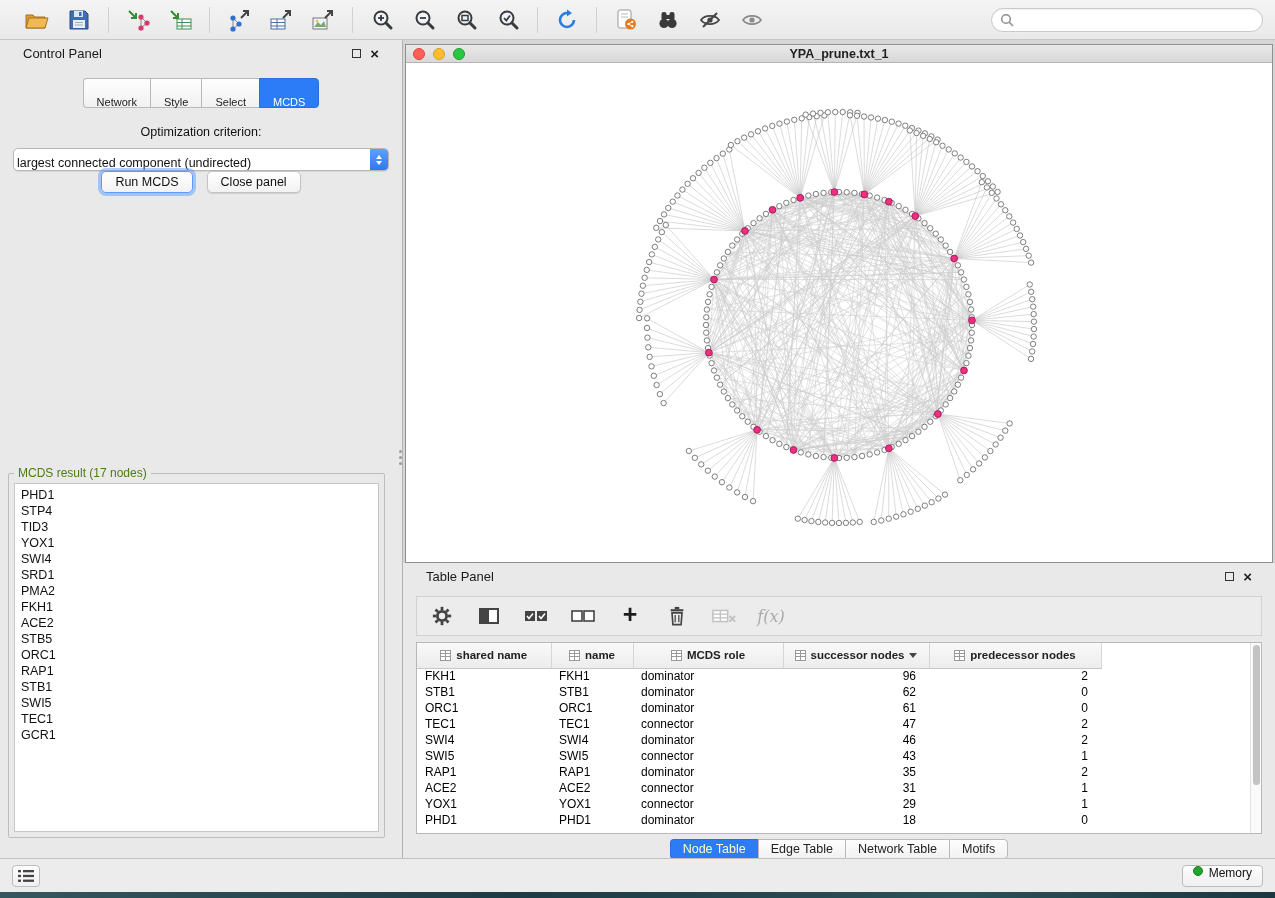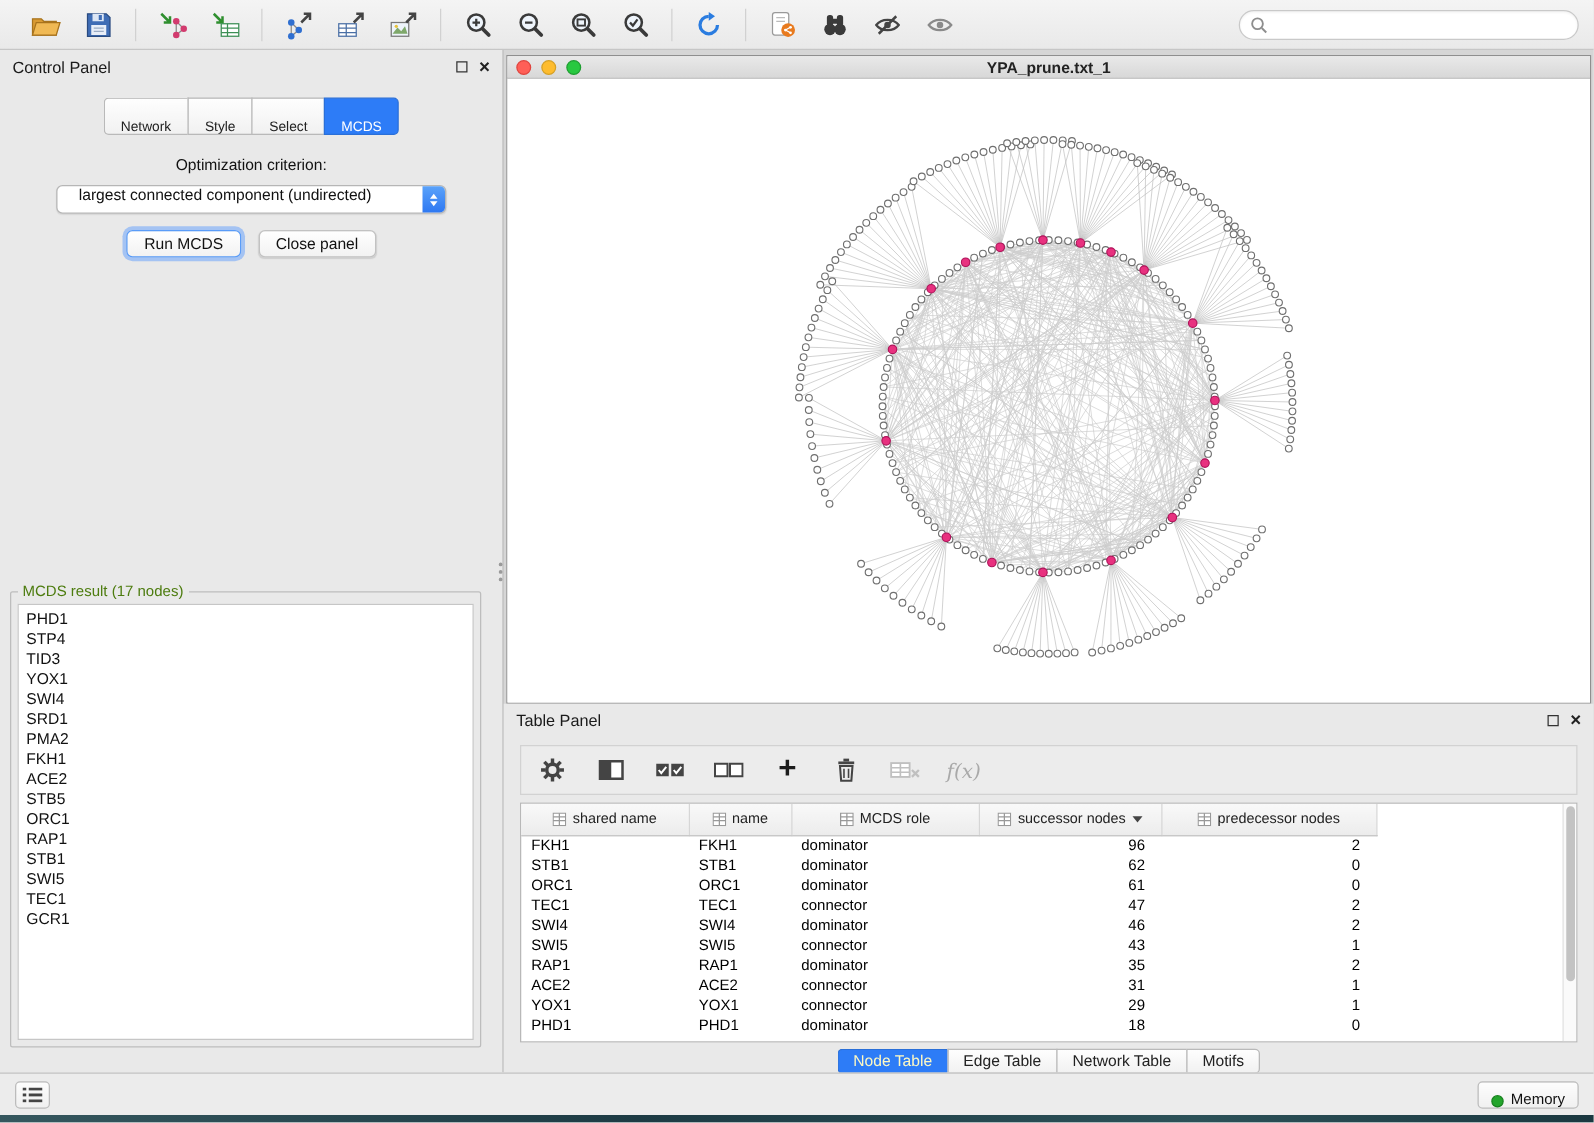--- a/index.html
+++ b/index.html
@@ -13,38 +13,38 @@
     display:flex;align-items:center;padding:0 12px;gap:4px}
   .tb-group{display:flex;align-items:center;gap:10px;padding:0 9px}
   .tb-sep{width:1px;height:26px;background:#d1d1d1}
   .tb-btn{width:32px;height:32px;display:flex;align-items:center;justify-content:center;border-radius:4px;cursor:default}
   .search-box{margin-left:auto;width:272px;height:24px;background:#fff;border:1px solid #c9c9c9;
     border-radius:12px;display:flex;align-items:center;padding:0 8px;gap:5px;box-shadow:inset 0 1px 2px rgba(0,0,0,.06)}
   .search-box input{border:none;outline:none;flex:1;font-size:12px;background:transparent;font-family:inherit}
 
   
   .control-panel{position:absolute;left:0;top:40px;width:403px;height:818px;background:#e9e9e9;border-right:1px solid #b2b2b2}
-  .panel-head{height:26px;display:flex;align-items:center;padding:0 10px;font-size:13px;color:#1a1a1a}
+  .panel-head{height:26px;display:flex;align-items:center;padding:0 23px;font-size:13px;color:#1a1a1a}
   .panel-head .win-btns{margin-left:auto;display:flex;align-items:center;gap:9px}
   .float-btn{width:9px;height:9px;border:1.5px solid #333}
   .close-btn{font-size:15px;font-weight:bold;color:#222;line-height:1}
   .seg{display:flex;justify-content:center;margin-top:12px}
   .seg-btn{height:21px;line-height:19px;padding:14px 13px;font-size:11px;color:#222;
     background:linear-gradient(#fefefe,#f1f1f1);border:1px solid #b9b9b9;border-right:none}
   .seg-btn:first-child{border-radius:4px 0 0 4px}
   .seg-btn:last-child{border-radius:0 4px 4px 0;border-right:1px solid #b9b9b9}
   .seg-btn.active{background:#2d7cf7;border-color:#2a6fd8;color:#fff}
   .opt-label{text-align:center;font-size:12.5px;margin-top:17px;color:#111}
-  .mac-select{width:312px;height:23px;margin:9px auto 0;background:#fff;border:1px solid #b6b6b6;border-radius:5px;
-    display:flex;align-items:flex-start;font-size:12.5px;padding-left:17px;box-shadow:0 1px 1px rgba(0,0,0,.08)}
+  .mac-select{width:376px;height:23px;margin:9px auto 0;background:#fff;border:1px solid #b6b6b6;border-radius:5px;
+    display:flex;align-items:flex-end;font-size:12.5px;padding-left:3px;box-shadow:0 1px 1px rgba(0,0,0,.08)}
   .stepper{margin-left:auto;width:18px;height:21px;background:linear-gradient(#5aa2fa,#2e78f2);
     border-radius:0 4px 4px 0;display:flex;flex-direction:column;align-items:center;justify-content:center;gap:2px}
   .tri-up{width:0;height:0;border-left:3.5px solid transparent;border-right:3.5px solid transparent;border-bottom:4px solid #fff}
   .tri-down{width:0;height:0;border-left:3.5px solid transparent;border-right:3.5px solid transparent;border-top:4px solid #fff}
-  .btn-row{display:flex;justify-content:center;gap:14px;margin-top:13px}
+  .btn-row{display:flex;justify-content:center;gap:14px;}
   .mac-btn{height:22px;padding:0 13px;font-size:12.5px;color:#111;background:linear-gradient(#ffffff,#f2f2f2);
     border:1px solid #c2c2c2;border-radius:5px;box-shadow:0 1px 1px rgba(0,0,0,.12);font-family:inherit}
   .mac-btn.focused{border-color:#5a9cf8;box-shadow:0 0 0 3px rgba(80,148,255,.45)}
   .mcds-fieldset{position:absolute;left:8px;top:426px;width:377px;height:372px;border:1px solid #bdbdbd;border-radius:2px;padding:3px 5px 5px 5px}
   .mcds-fieldset legend{font-size:12px;padding:0 4px;color:#4d7c0f}
   .result-list{background:#fff;border:1px solid #c6c6c6;width:100%;height:100%;padding:3px 0 0 6px;
     font-size:12.5px;line-height:16px;overflow:hidden}
   .result-item{height:16px}
 
   
@@ -63,41 +63,41 @@
 
   
   .table-panel{position:absolute;left:403px;top:563px;width:872px;height:295px;background:#e9e9e9}
   .tp-toolbar{margin:7px 13px 0 13px;height:40px;background:#ececec;border:1px solid #d2d2d2;
     display:flex;align-items:center;padding:0 12px;gap:21px}
   .tp-icon{display:flex;align-items:center;justify-content:center;width:26px;height:26px}
   .fx{font-family:"DejaVu Serif",serif;font-style:italic;font-size:16px;color:#a9a9a9}
   .plus-glyph{font-size:25px;font-weight:bold;color:#1c1c1c;line-height:1;margin-top:-3px}
   .tp-tablewrap{margin:6px 13px 0 13px;height:192px;background:#fff;border:1px solid #b8b8b8;position:relative;overflow:hidden}
   table{border-collapse:collapse;table-layout:fixed}
-  th{height:25px;font-size:11.5px;font-weight:normal;color:#222;
+  th{height:25px;font-size:11.5px;font-weight:bold;color:#222;
     background:linear-gradient(#f9f9f9,#ececec);border-right:1px solid #d6d6d6;border-bottom:1px solid #c8c8c8;padding:0}
   .th-inner{display:flex;align-items:center;justify-content:center;gap:5px;width:100%}
   td{height:16px;font-size:12px;padding:0 8px;white-space:nowrap;overflow:hidden;color:#000}
   td.num{text-align:right;padding-right:13px}
   .vscroll{position:absolute;top:0;right:0;width:11px;height:100%;background:#fafafa;border-left:1px solid #e2e2e2}
   .vscroll .thumb{position:absolute;top:2px;left:1.5px;width:7px;height:140px;background:#c3c3c3;border-radius:4px}
   .tp-tabs{display:flex;justify-content:center;margin-top:5px}
   .tp-tab{height:20px;line-height:18px;padding:0 12px;font-size:12.5px;color:#222;
     background:linear-gradient(#fefefe,#f1f1f1);border:1px solid #b9b9b9;border-right:none}
   .tp-tab:first-child{border-radius:4px 0 0 4px}
   .tp-tab:last-child{border-radius:0 4px 4px 0;border-right:1px solid #b9b9b9}
   .tp-tab.active{background:#2d7cf7;border-color:#2a6fd8;color:#fef9c3}
 
   
   .statusbar{position:absolute;left:0;top:858px;width:1275px;height:34px;background:#ececec;
     border-top:1px solid #c2c2c2;display:flex;align-items:center;padding:0 12px}
   .menu-btn{width:28px;height:22px;background:linear-gradient(#fdfdfd,#f0f0f0);border:1px solid #bcbcbc;border-radius:4px;
     display:flex;align-items:center;justify-content:center}
   .memory-btn{margin-left:auto;height:22px;padding:0 10px;background:linear-gradient(#fdfdfd,#f0f0f0);
-    border:1px solid #bcbcbc;border-radius:4px;display:flex;align-items:flex-end;gap:6px;font-size:12px;color:#111}
+    border:1px solid #bcbcbc;border-radius:4px;display:flex;align-items:flex-start;gap:6px;font-size:12px;color:#111}
   .mem-dot{width:10px;height:10px;border-radius:50%;background:#23a52c;border:1px solid #18821f}
   .desktop-strip{position:absolute;left:0;top:892px;width:1275px;height:6px;
     background:linear-gradient(90deg,#35575e,#1d3b44 40%,#2c5158 75%,#1b3840)}
   .hdr-sort{width:0;height:0;border-left:4px solid transparent;border-right:4px solid transparent;border-top:5px solid #444}
 </style>
 </head>
 <body>
 
 <div class="toolbar">
   <div class="tb-group">

